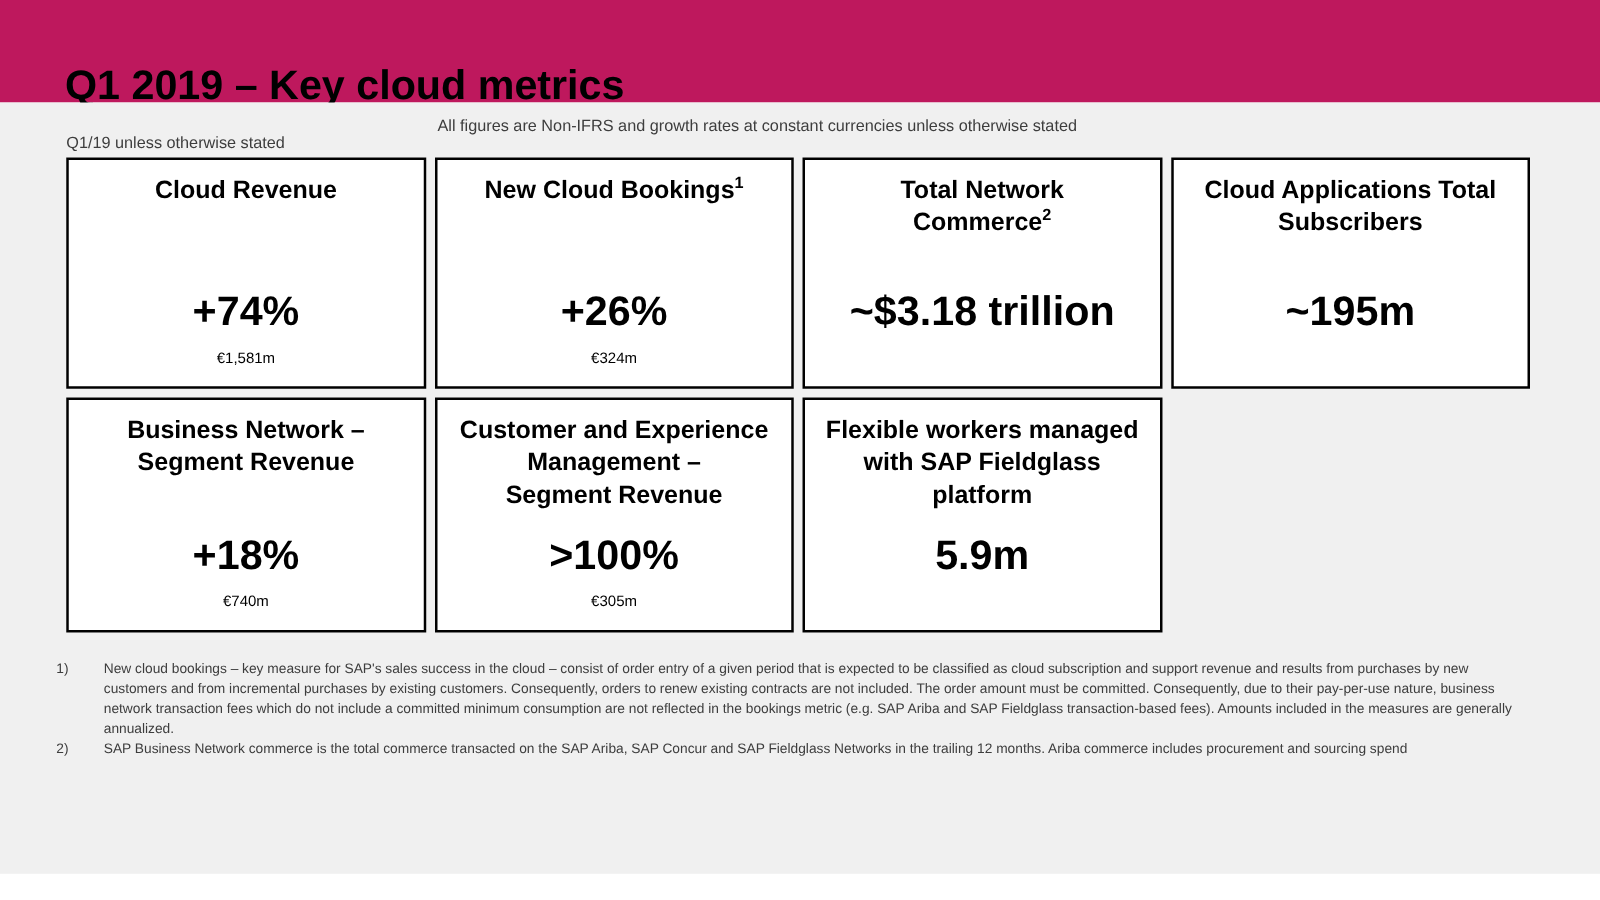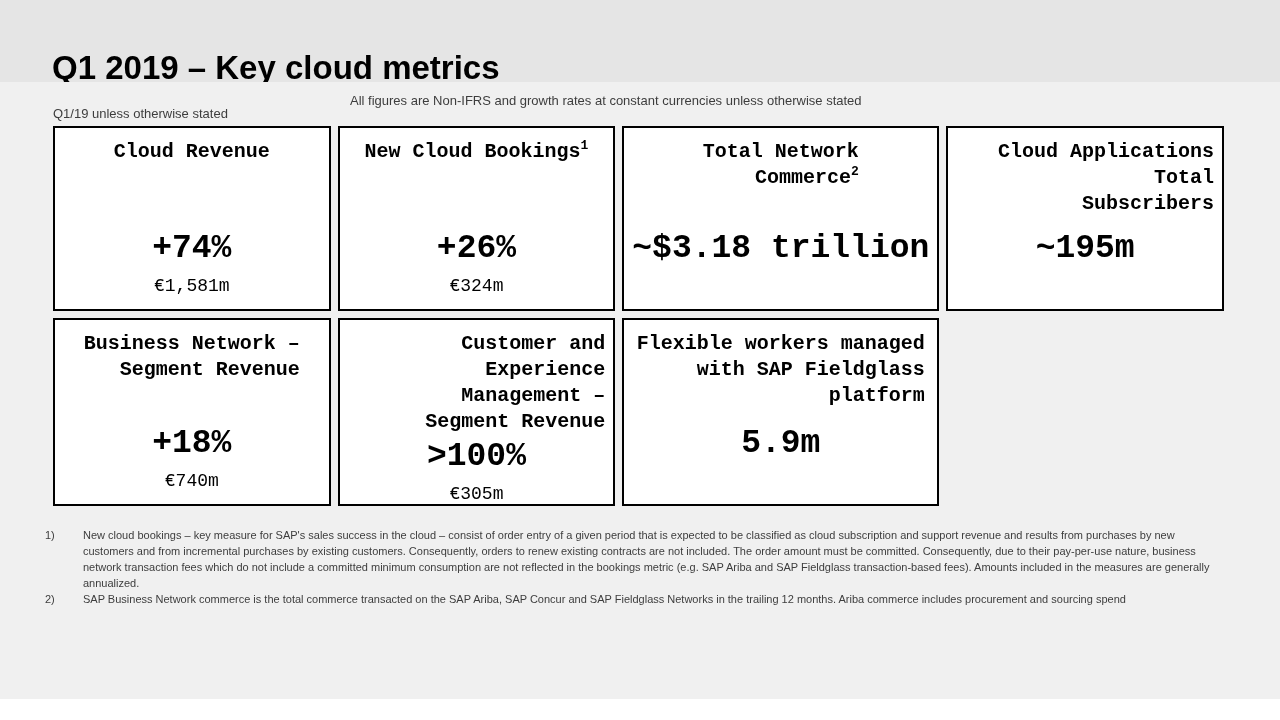--- a/index.html
+++ b/index.html
@@ -9,21 +9,21 @@
   .slide {
     position: relative;
     width: 1280px;
     height: 720px;
     background: #ffffff;
     overflow: hidden;
   }
 
   .slide-header {
     height: 82px;
-    background: #e5e5e5;
+    background: #be185d;
   }
   .slide-title {
     margin: 0;
     padding: 50px 0 0 52px;
     font-size: 33px;
     font-weight: bold;
     line-height: 1.1;
     letter-spacing: 0px;
     color: #000;
   }
@@ -53,40 +53,39 @@
     grid-template-rows: 185px 188px;
     gap: 7px;
   }
 
   .card {
     background: #ffffff;
     border: 2px solid var(--border, #000000);
     display: flex;
     flex-direction: column;
     align-items: center;
-    text-align: right;
+    text-align: center;
     padding: 11px 8px 8px 8px;
-    font-family: Liberation Mono, monospace;
   }
   .card-title {
     font-size: 20px;
     font-weight: bold;
     line-height: 26px;
     white-space: pre-line;
   }
   .card-title sup { font-size: 13px; line-height: 0; }
   .card-spacer { flex: 1 1 auto; }
   .card-value {
     font-size: 33px;
     font-weight: bold;
     line-height: 44px;
     white-space: nowrap;
   }
   .card-sub {
-    font-size: 18px;
+    font-size: 12px;
     line-height: 30px;
     min-height: 30px;
     white-space: nowrap;
   }
 
   .footnotes {
     margin: 21px 0 0 45px;
     width: 1183px;
     font-size: 11px;
     line-height: 16px;

